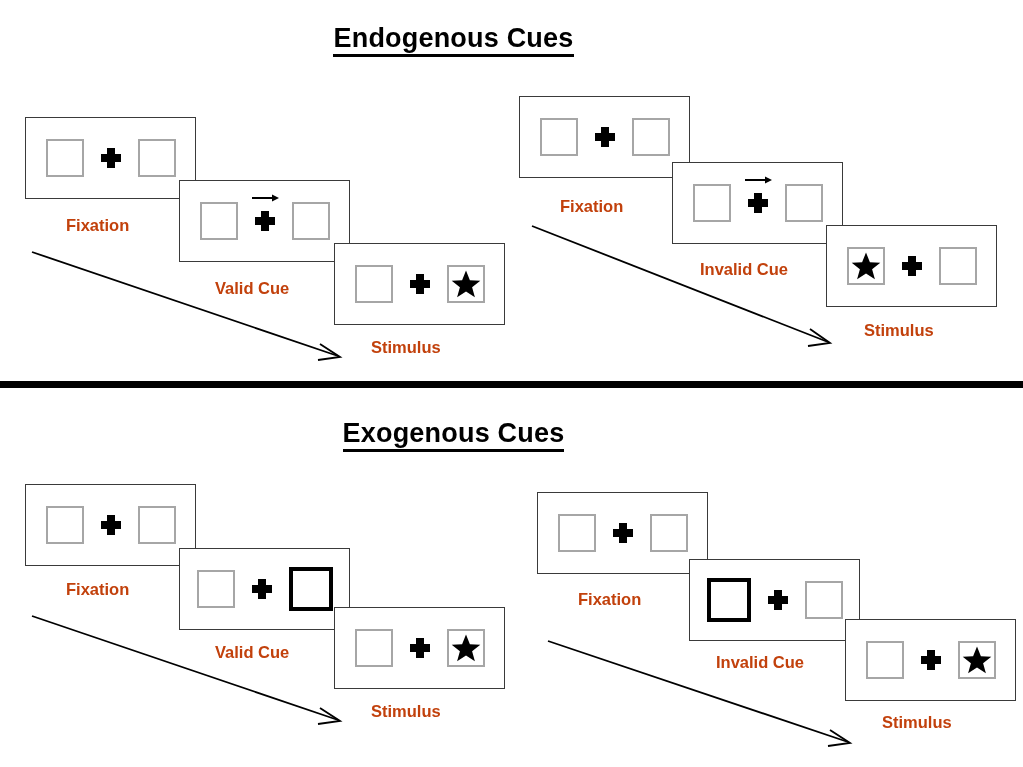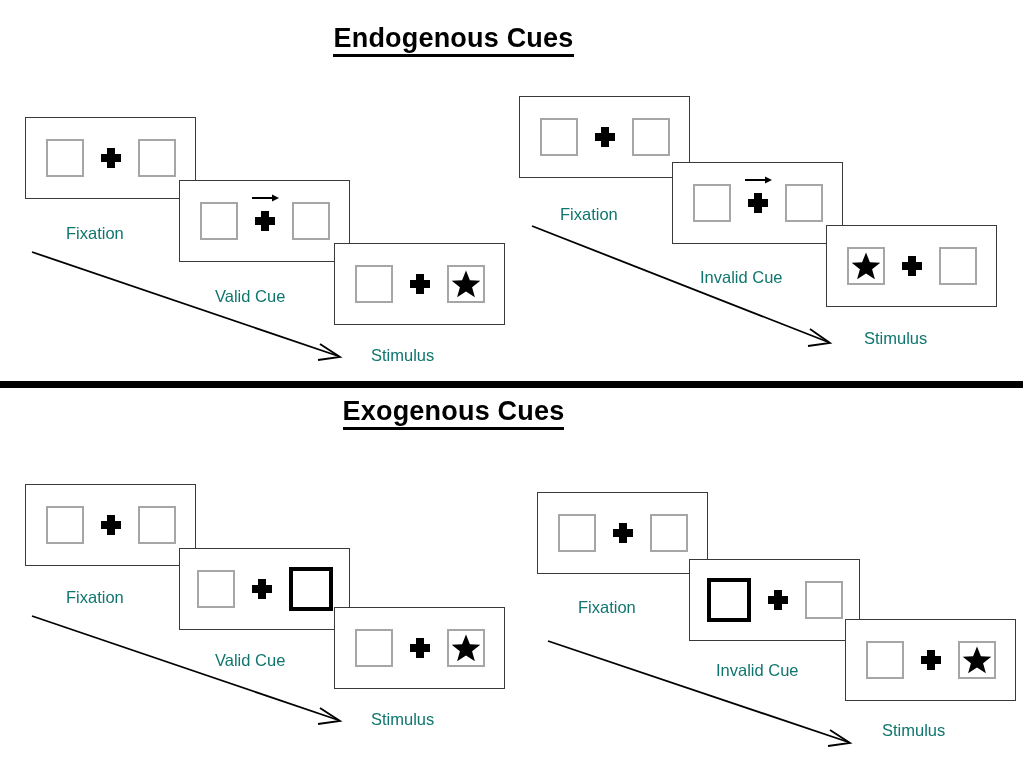--- a/index.html
+++ b/index.html
@@ -121,24 +121,23 @@
     top: -17px;
     width: 28px;
     height: 10px;
   }
   .cue-arrow svg { display: block; }
 
   
   .stage-label {
     position: absolute;
     font-size: 16.5px;
-    font-weight: normal;
+    font-weight: bold;
     white-space: nowrap;
-    color: #0f766e;
-    margin-top: 8px;
+    color: #c2410c;
   }
 
   
   .time-arrow {
     position: absolute;
     pointer-events: none;
   }
   .time-arrow svg { display: block; overflow: visible; }
 </style>
 </head>
@@ -237,21 +236,21 @@
       </span>
     </div>
     <div class="plus"></div>
     <div class="box"></div>
   </div>
 </div>
 <div class="stage-label" style="left:864px; top:321px;">Stimulus</div>
 
 <div class="divider" style="top:381px;"></div>
 
-<div class="section-title" style="top:396px;">
+<div class="section-title" style="top:418px;">
   <span>Exogenous Cues</span>
 </div>
 
 <div class="time-arrow" style="left:30px; top:612px;">
   <svg width="320" height="118" viewBox="0 0 320 118">
     <line x1="2" y1="4" x2="308" y2="108" stroke="#000" stroke-width="1.8"></line>
     <polyline points="290,96 310,109 288,112" fill="none" stroke="#000" stroke-width="1.8"></polyline>
   </svg>
 </div>
 

